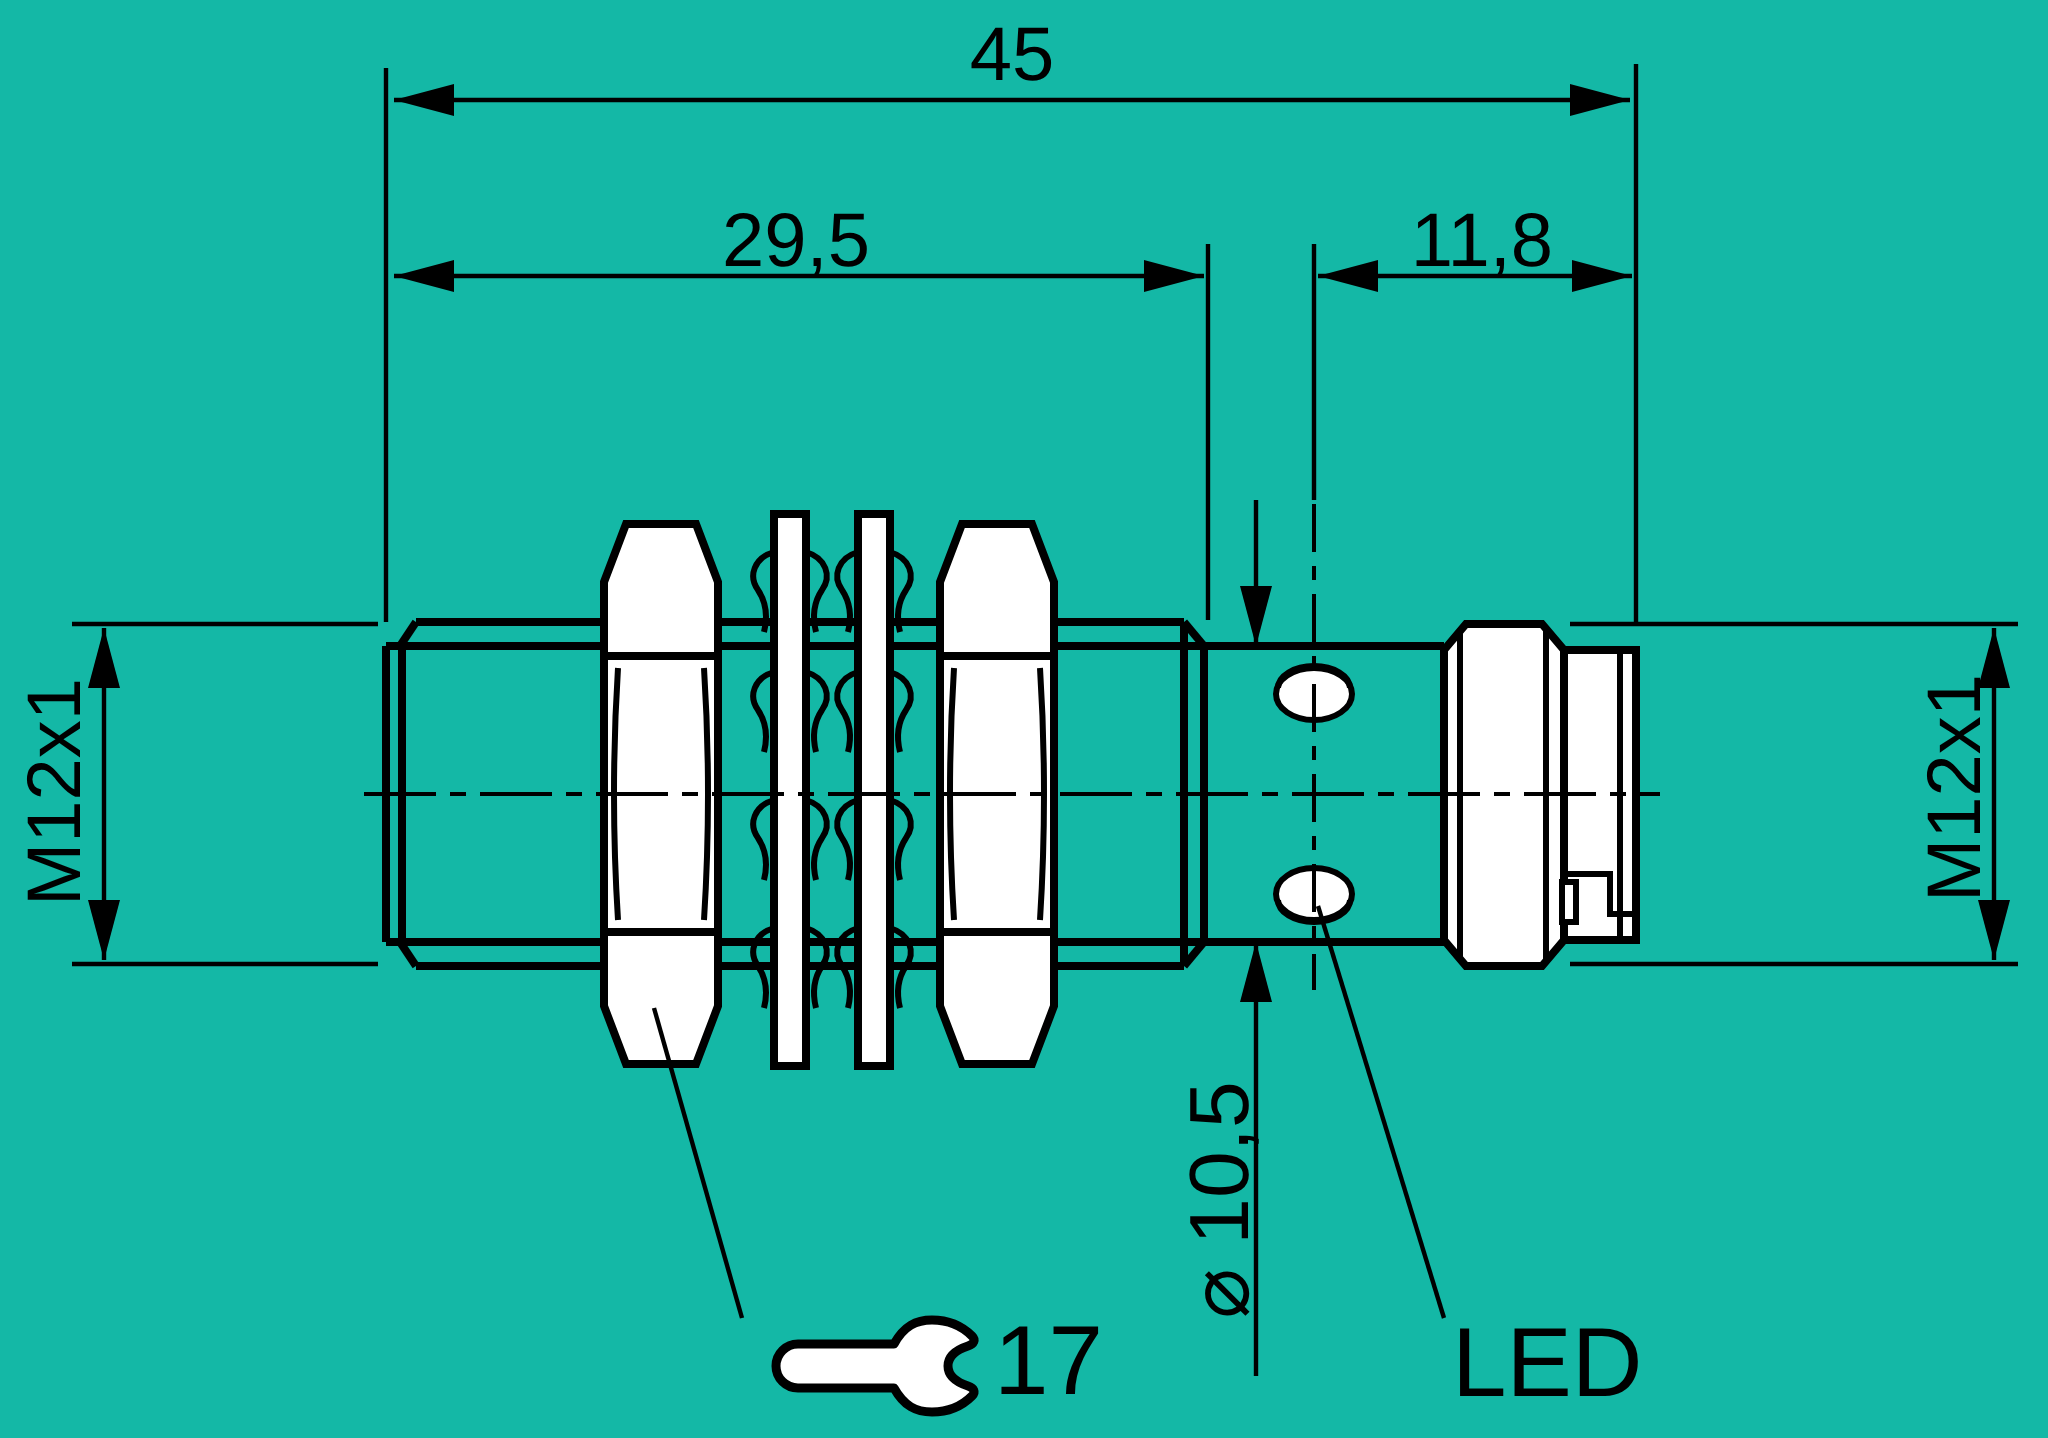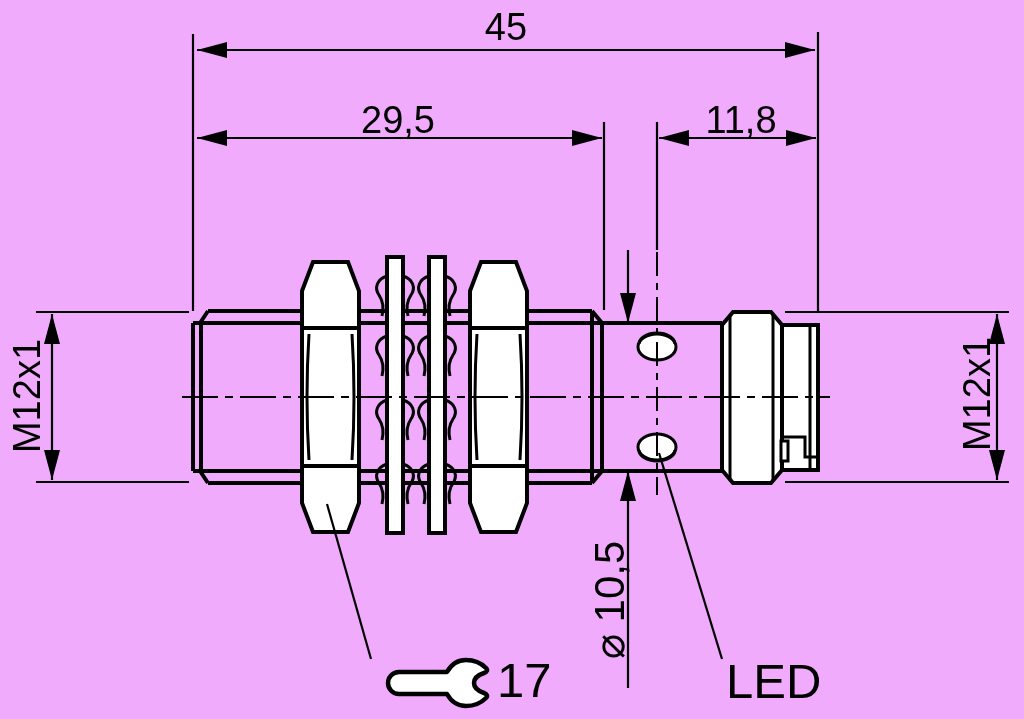--- a/index.html
+++ b/index.html
@@ -1,16 +1,16 @@
 <!DOCTYPE html>
 <html><head>
 <meta charset="utf-8">
 <style>
   html,body{margin:0;padding:0;background:#ffffff;}
-  .canvas{position:relative;width:1024px;height:719px;background:#f0abfc;overflow:hidden;}
+  .canvas{position:relative;width:1024px;height:719px;background:#14b8a6;overflow:hidden;}
   svg{display:block;}
   .thick{stroke:#000;stroke-width:4;fill:none;}
   .med{stroke:#000;stroke-width:3;fill:none;}
   .thin{stroke:#000;stroke-width:2.2;fill:none;}
   .fillw{fill:#ffffff;}
   .arrow{fill:#000;stroke:none;}
   .cl{stroke:#000;stroke-width:2;fill:none;}
   text{fill:#000;font-family:"Liberation Sans","DejaVu Sans",sans-serif;}
   .dimtxt{font-size:38px;}
   .phitxt{font-size:42px;}

